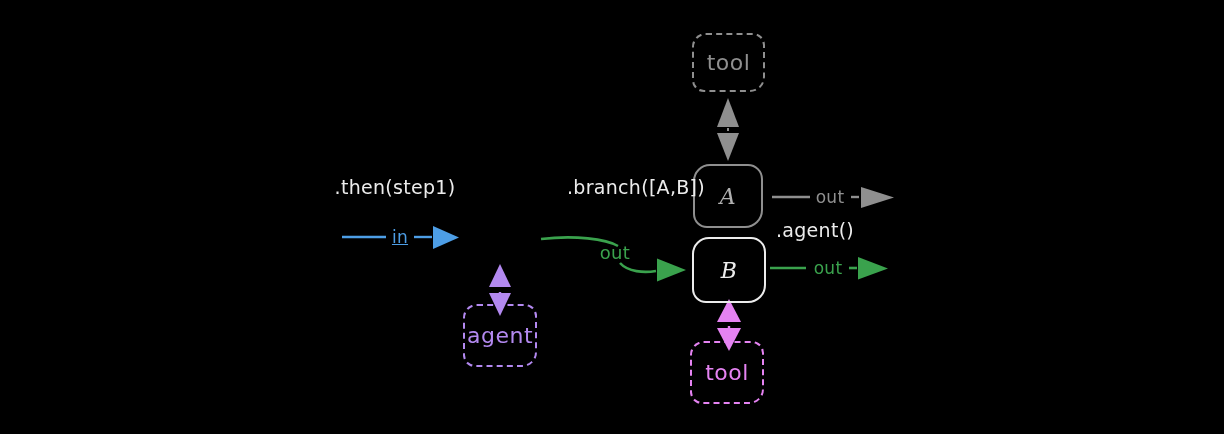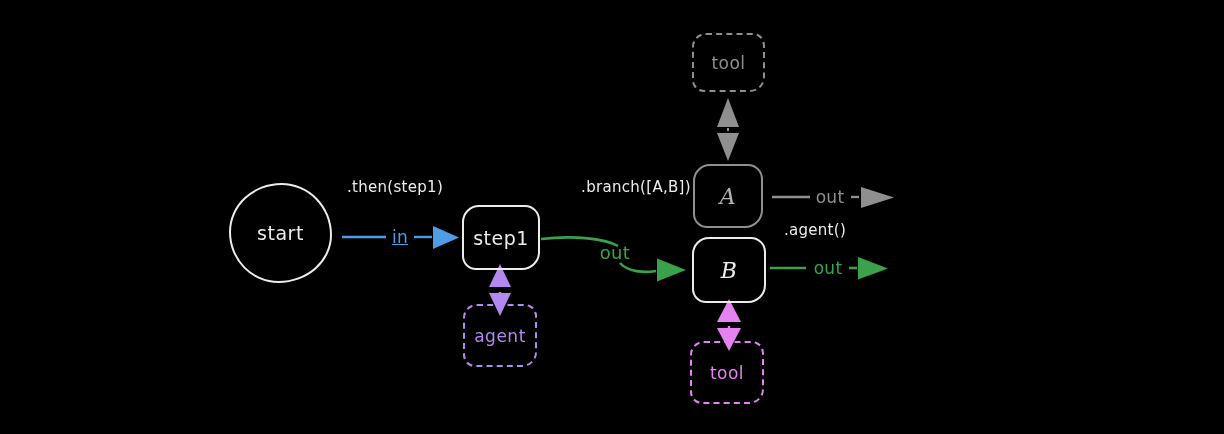--- a/index.html
+++ b/index.html
@@ -29,32 +29,32 @@
     font-size:19px;
   }
   .rect-gray{
     border:2px solid var(--gray,#8f8f8f);
     border-radius:17px 15px 18px 14px;
     color:var(--graytext,#b5b5b5);
   }
   .dashed{
     border-style:dashed;
     border-radius:14px 12px 15px 12px;
-    font-size:17px;
+    font-size:22px;
   }
   .purple-node{border:2px dashed var(--purple,#b389f0);color:var(--purple,#b389f0);}
   .pink-node{border:2px dashed var(--pink,#e583f2);color:var(--pink,#e583f2);}
   .gray-node{border:2px dashed var(--gray,#8f8f8f);color:var(--gray,#8f8f8f);}
   .glyph{font-family:"DejaVu Serif",serif;font-style:italic;font-size:22px;}
   .edge-label{
     position:absolute;
     transform:translate(-50%,-50%);
     white-space:nowrap;
     color:var(--white,#ececec);
-    font-size:15px;
+    font-size:19px;
     font-weight:500;
     letter-spacing:.3px;
   }
   .small-label{font-size:17px;font-weight:500;}
   .blue-t{color:var(--blue,#4d9ee6);}
   .green-t{color:var(--green,#3aa24d);}
   .gray-t{color:var(--gray,#8f8f8f);}
   svg.wires{position:absolute;left:0;top:0;pointer-events:none;}
   .wire-blue{stroke:var(--blue,#4d9ee6);}
   .wire-green{stroke:var(--green,#3aa24d);}
@@ -110,27 +110,21 @@
       <polygon points="717,133 739,133 728,161" class="fill-gray"></polygon>
     </g>
 
     <g>
       <polygon points="729,299 717,322 741,322" class="fill-pink"></polygon>
       <path d="M729,318 V332" class="wire-pink" stroke-width="2.4" stroke-dasharray="3 5" fill="none"></path>
       <polygon points="717,328 741,328 729,351" class="fill-pink"></polygon>
     </g>
   </svg>
 
-  <div class="node circle" style="left:229px;top:183px;width:103px;height:100px;">
-    <span>start</span>
-  </div>
 
-  <div class="node rect" style="left:462px;top:205px;width:78px;height:65px;">
-    <span>step1</span>
-  </div>
 
   <div class="node dashed purple-node" style="left:463px;top:304px;width:74px;height:63px;text-align:center;">
     <span>agent</span>
   </div>
 
   <div class="node dashed gray-node" style="left:692px;top:33px;width:73px;height:59px;">
     <span>tool</span>
   </div>
 
   <div class="node rect rect-gray" style="left:693px;top:164px;width:70px;height:64px;">

